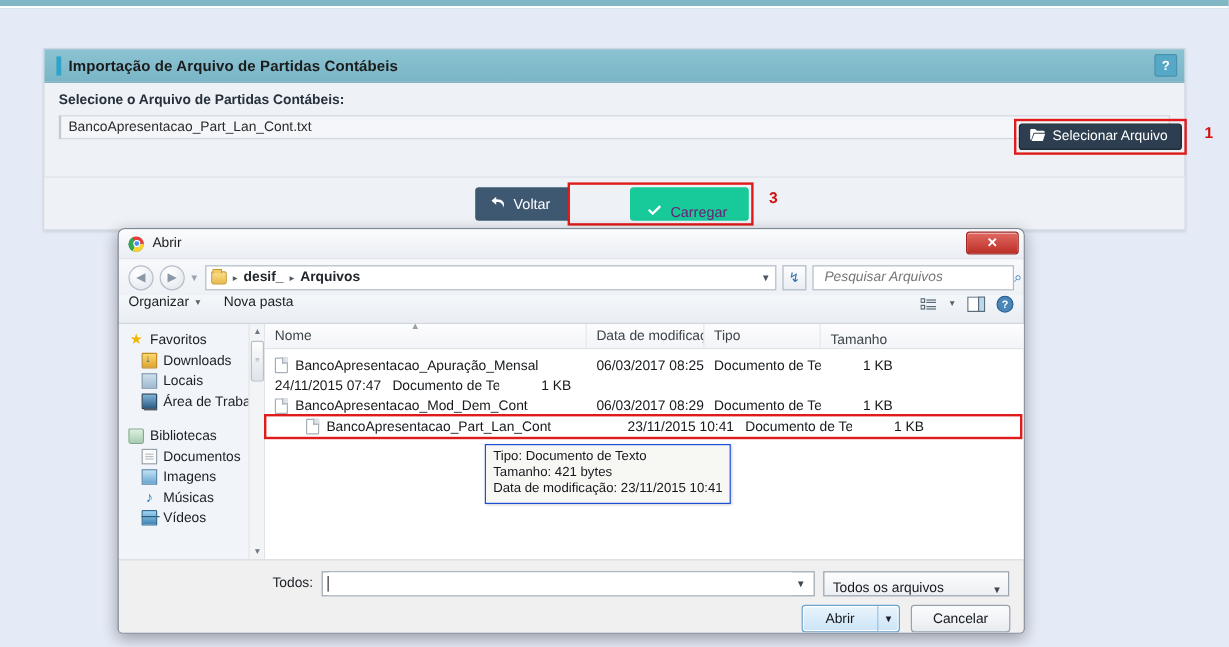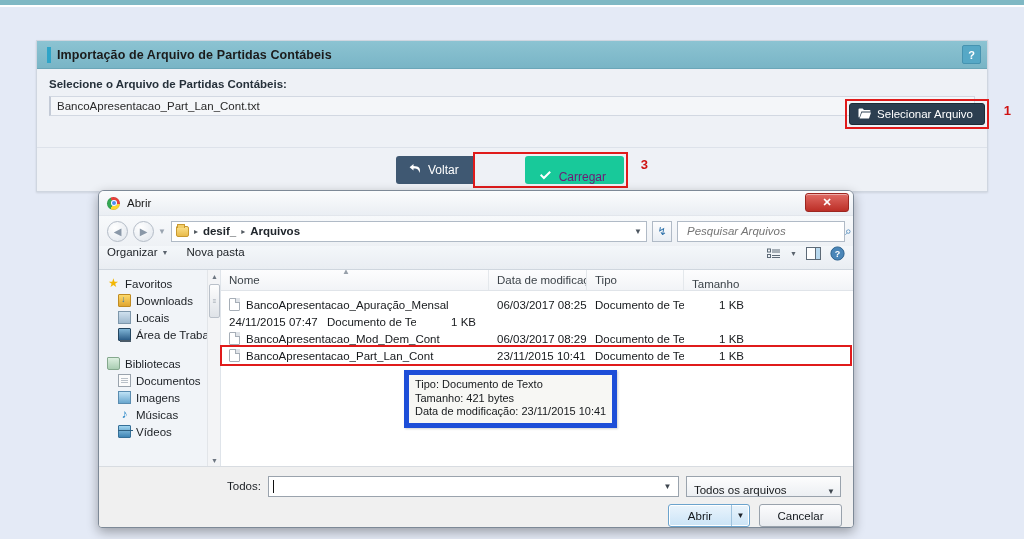--- a/index.html
+++ b/index.html
@@ -306,21 +306,21 @@
   
   #annot-2 {
     position:absolute; left:0px; width:100%;
     border:2px solid #e01b1b; height:21px;
     pointer-events:none;
   }
   
   #tooltip {
     position:absolute; left:183px; top:100px;
     background:#f7f7f4;
-    border:5px solid #1d4ed8;
+    border:1px solid #1d4ed8;
     padding:3px 6px 4px 6px;
     font-size:11px; color:#16191c; line-height:13.5px;
     box-shadow:1px 1px 2px rgba(0,0,0,.18);
     white-space:nowrap;
   }
 
   #dlg-bottom {
     height:82px; background:#f0f0f0;
     border-top:1px solid #d8dce1;
     position:relative;
@@ -585,21 +585,21 @@
         <div class="frow">
           <div class="c-name" style="width:268px;">
             <span class="file-glyph"></span>
             <span>BancoApresentacao_Mod_Dem_Cont</span>
           </div>
           <div class="c-date" style="width:98px;">06/03/2017 08:29</div>
           <div class="c-type" style="width:97px;">Documento de Te...</div>
           <div class="c-size" style="width:70px;">1 KB</div>
         </div>
         <div class="frow" style="position:relative;">
-          <div class="c-name" style="width:268px;">
+          <div class="c-name" style="width:268px;margin-left:26px;">
             <span class="file-glyph"></span>
             <span>BancoApresentacao_Part_Lan_Cont</span>
           </div>
           <div class="c-date" style="width:98px;">23/11/2015 10:41</div>
           <div class="c-type" style="width:97px;">Documento de Te...</div>
           <div class="c-size" style="width:70px;">1 KB</div>
           <div id="annot-2" style="top:-2px; left:-1px;"></div>
 
         </div>
       </div>

